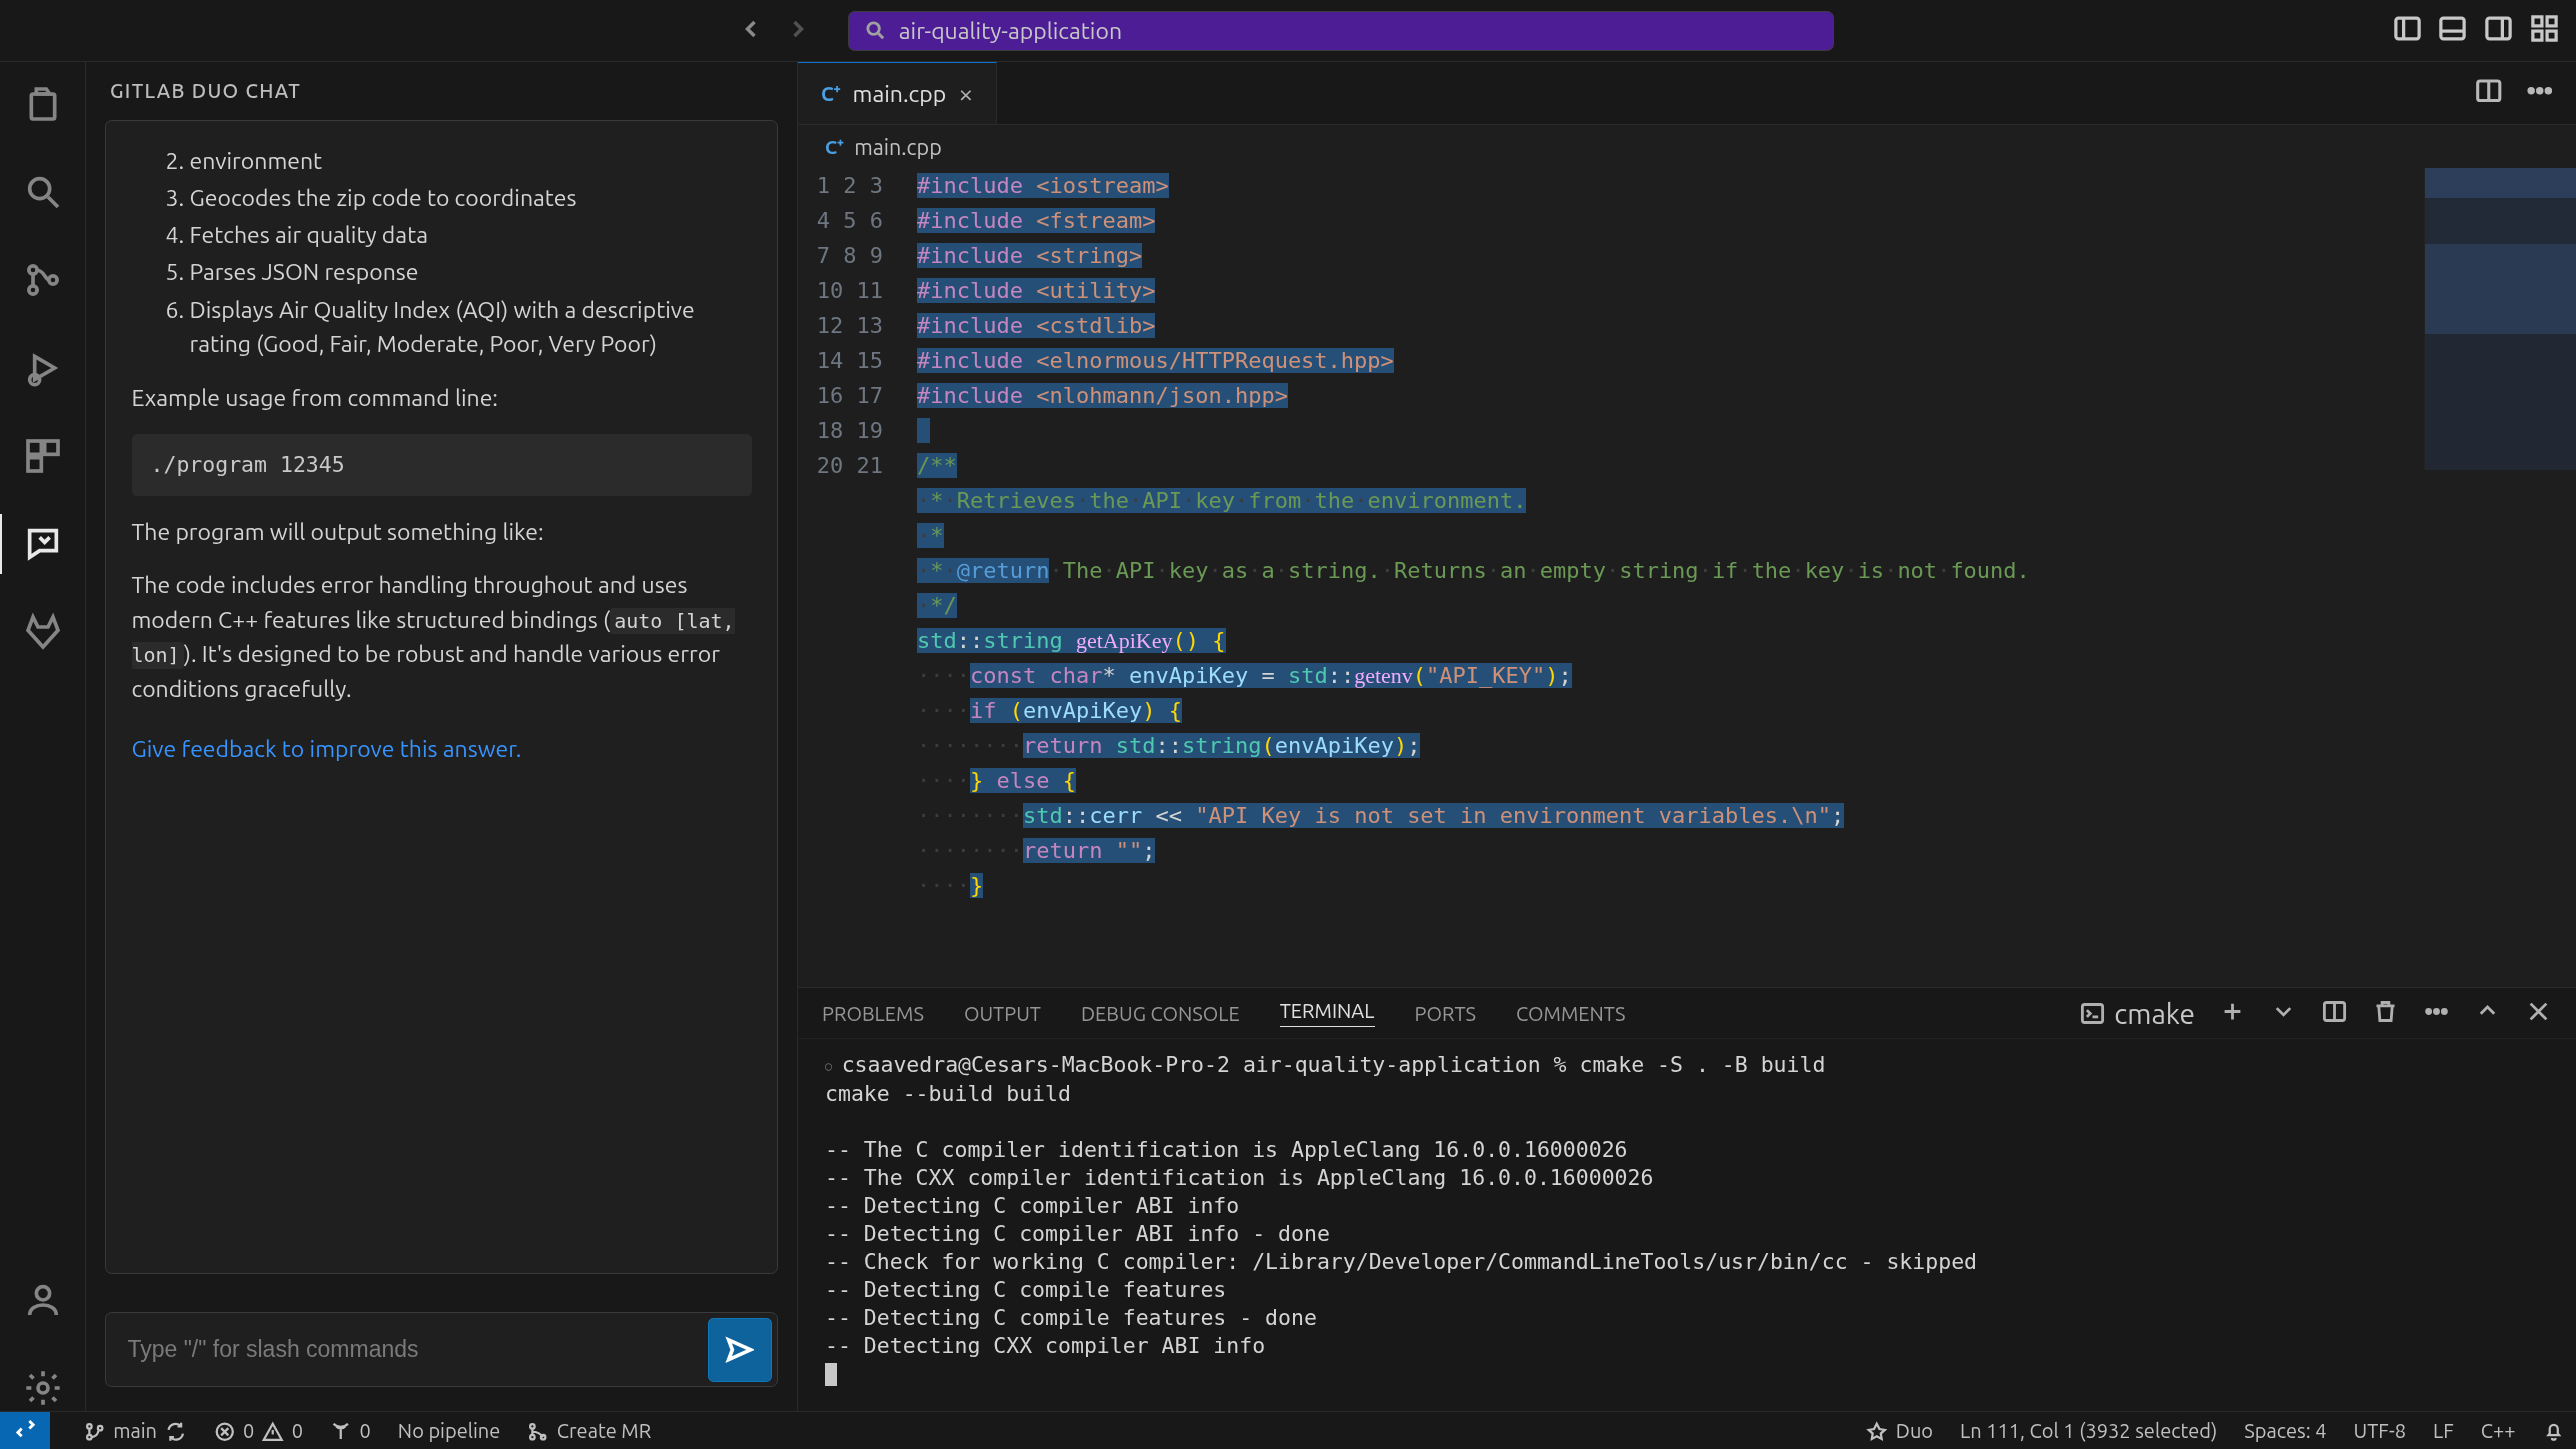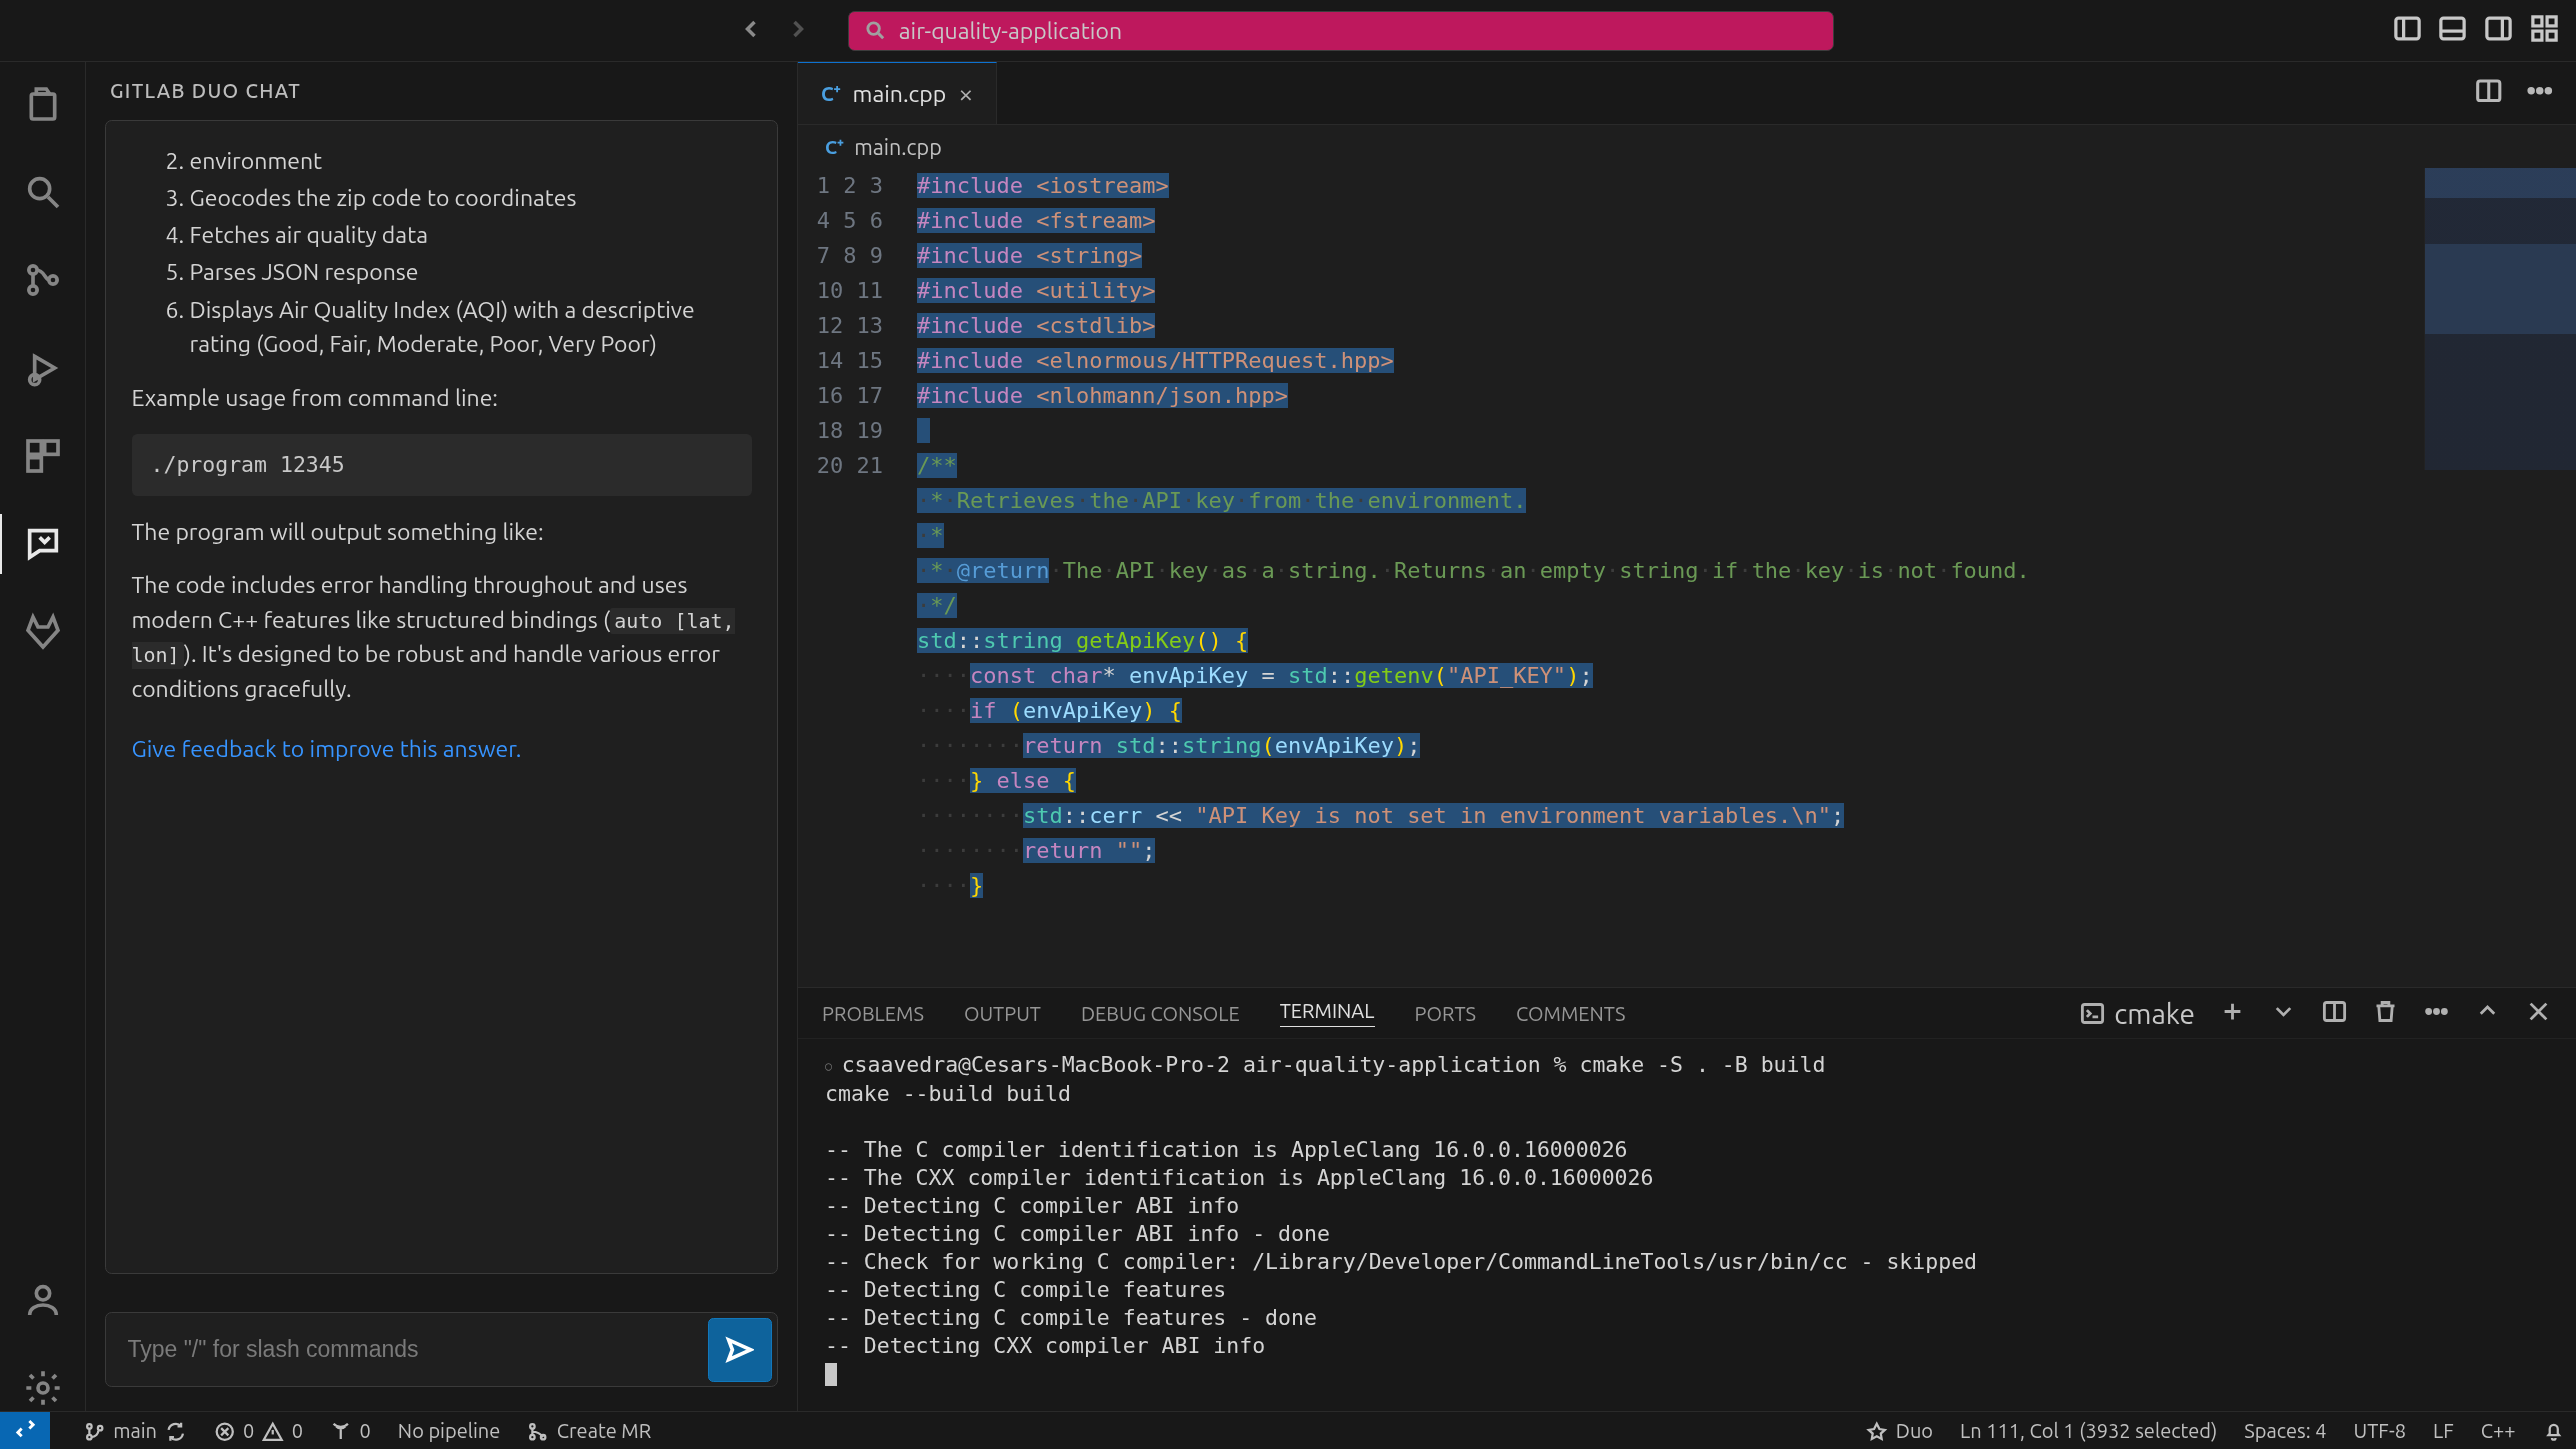--- a/index.html
+++ b/index.html
@@ -20,21 +20,21 @@
   display: flex;
   align-items: center;
   background: #181818;
   border-bottom: 0.7px solid #2a2a2a;
   position: relative;
 }
 .title-nav { display: flex; gap: 19px; position: absolute; left: 737px; }
 .title-nav svg { width: 28px; height: 28px; stroke: #8a8a8a; fill: none; stroke-width: 3; }
 .search-box {
   position: absolute; left: 848px; width: 986px; height: 40px;
-  background: #be185d; border: 0.7px solid #3c3c3c; border-radius: 6.7px;
+  background: #4c1d95; border: 0.7px solid #3c3c3c; border-radius: 6.7px;
   display: flex; align-items: center; gap: 12px; padding: 0 14.8px;
   color: #c8c8c8;
 }
 .search-box svg { width: 23px; height: 23px; stroke: #a0a0a0; fill: none; stroke-width: 3; }
 .title-right { position: absolute; right: 16px; display: flex; gap: 14.8px; }
 .title-right svg { width: 31px; height: 31px; stroke: #c8c8c8; fill: none; stroke-width: 2.5; }
 
 
 .activity-bar {
   position: absolute; left: 0; top: 62px; bottom: 38px; width: 86px;
@@ -106,21 +106,21 @@
 
 .editor-body { flex: 1; position: relative; font-family: ui-monospace, Menlo, Consolas, monospace; font-size: 22px; overflow: hidden; }
 .gutter { position: absolute; left: 0; top: 0; width: 105px; text-align: right; color: #6e7681; padding-right: 20px; line-height: 35px; }
 .code-lines { position: absolute; left: 119px; right: 168px; top: 0; line-height: 35px; white-space: pre; color: #d4d4d4; }
 .hl-sel { background: #264f78; }
 .ws { color: #3c3c3c; }
 .tok-keyword { color: #c586c0; }
 .tok-string { color: #ce9178; }
 .tok-type { color: #4ec9b0; }
 .tok-ident { color: #9cdcfe; }
-.tok-func { color: #84cc16; }
+.tok-func { color: #f0abfc; font-family: Liberation Serif, serif; }
 .tok-comment { color: #6a9955; }
 .tok-doctag { color: #569cd6; }
 .tok-op { color: #d4d4d4; }
 .tok-paren { color: #ffd700; }
 .tok-preproc { color: #c586c0; }
 .tok-header { color: #ce9178; }
 .tok-ns { color: #4ec9b0; }
 
 
 .minimap {

